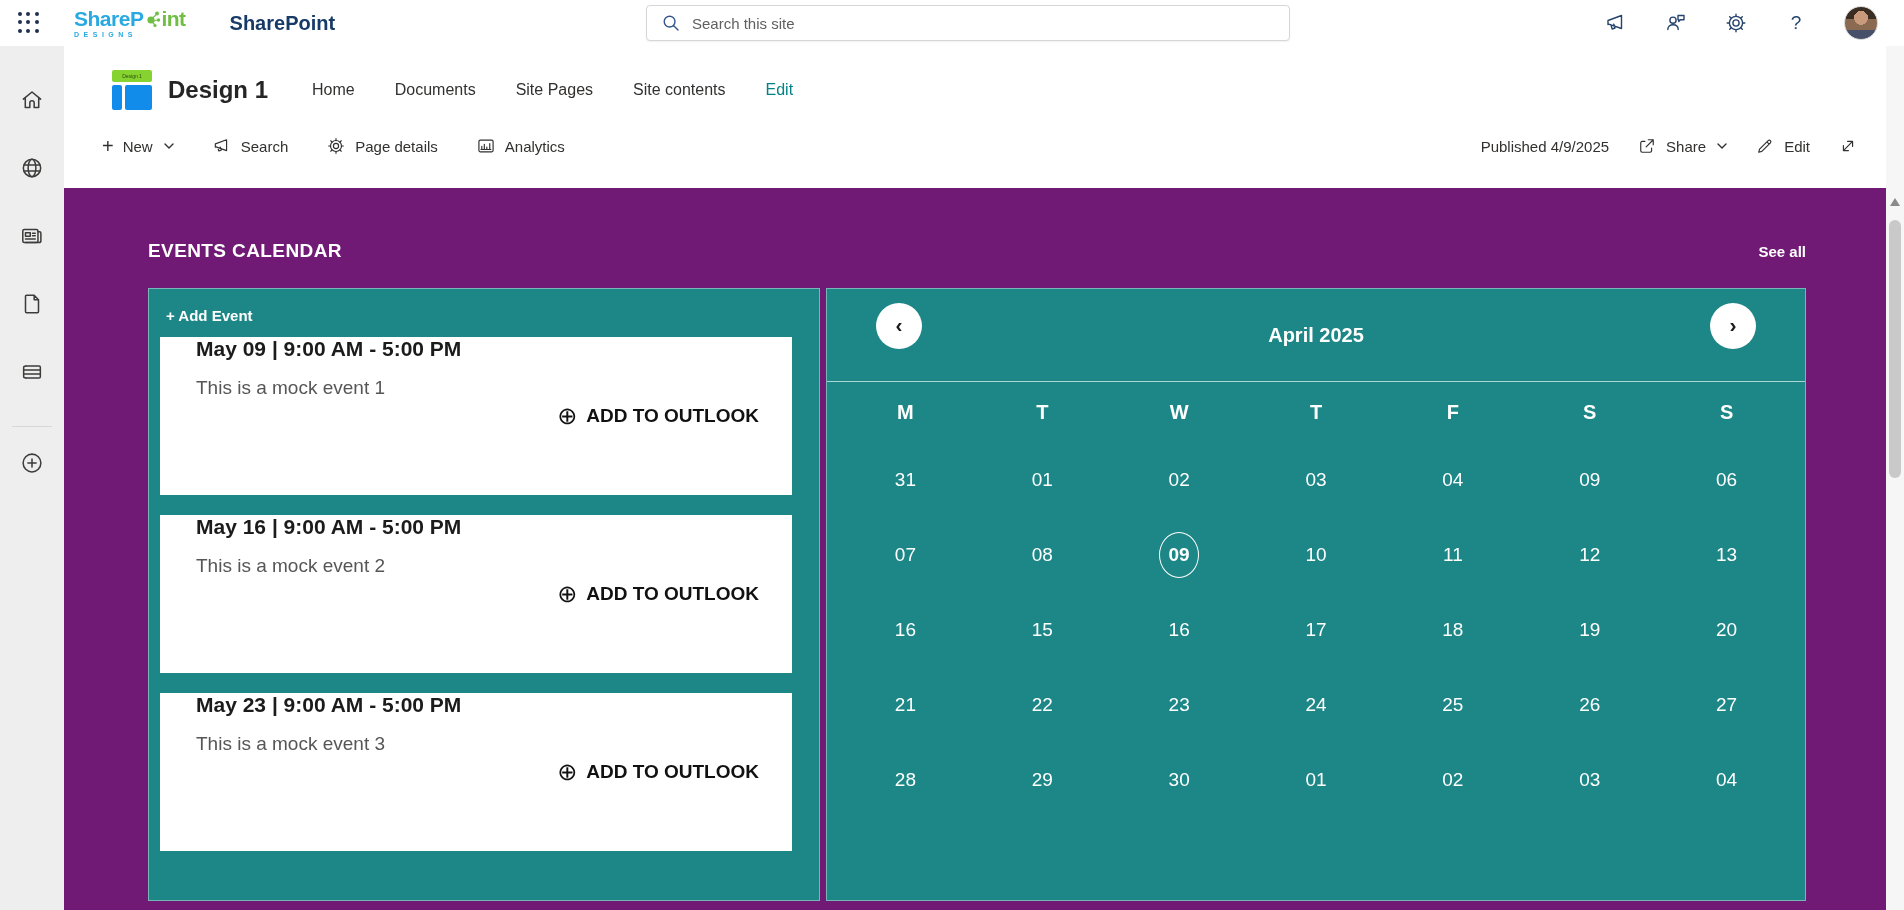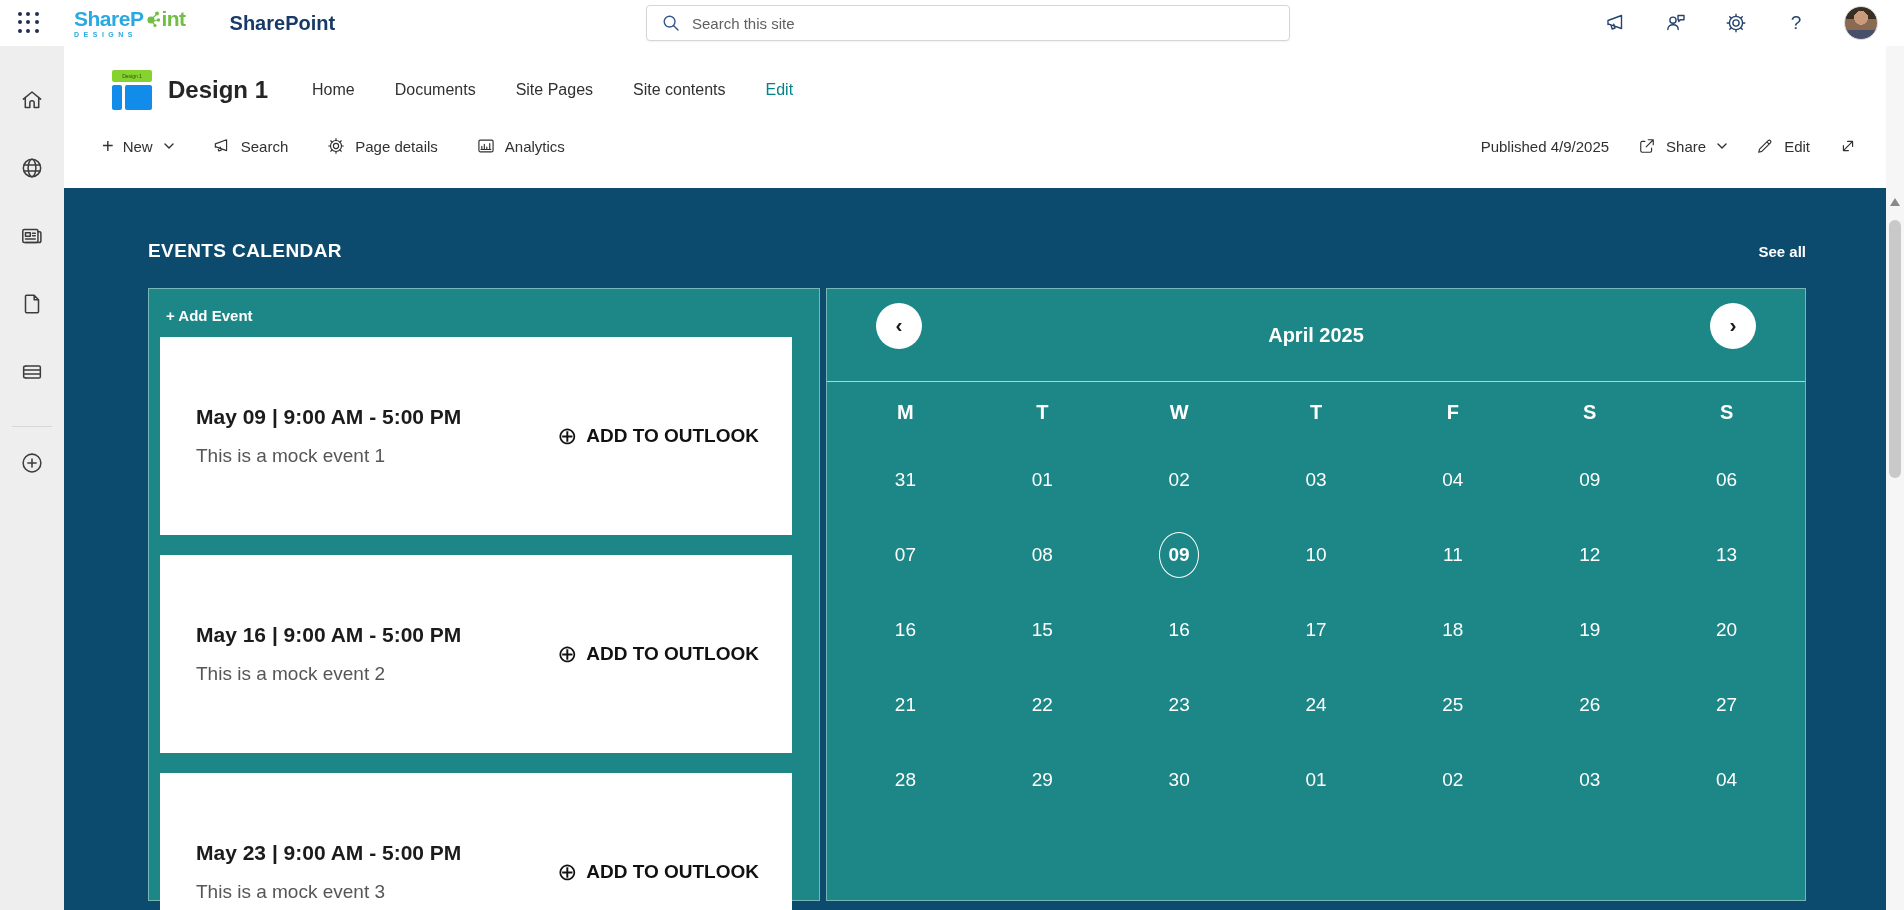--- a/index.html
+++ b/index.html
@@ -62,32 +62,32 @@
              padding:0 28px 0 38px; font-size:15px; color:#323130; }
   .tb-left { display:flex; align-items:center; gap:38px; }
   .tb-right { margin-left:auto; display:flex; align-items:center; gap:28px; }
   .tb-item { display:flex; align-items:center; gap:9px; cursor:pointer; white-space:nowrap; }
   .plus-glyph { font-size:20px; font-weight:400; line-height:1; }
   .chev { margin-left:2px; }
   .published { color:#323130; cursor:default; }
   .white-gap { height:18px; background:#fff; }
 
   
-  .webpart { flex:1; background:#0c4a6e; padding:52px 80px 0 84px; color:#fff; }
+  .webpart { flex:1; background:#701a75; padding:52px 80px 0 84px; color:#fff; }
   .wp-head { display:flex; justify-content:space-between; align-items:baseline; }
   .wp-title { font-size:19px; font-weight:700; letter-spacing:.4px; }
   .see-all { font-size:15px; font-weight:700; cursor:pointer; }
   .panels { display:flex; gap:6px; margin-top:26px; height:613px; }
 
   .events-panel { width:672px; background:#1d8686; border:1px solid rgba(255,255,255,.4);
                   padding:18px 27px 0 11px; }
   .add-event { margin-left:6px; font-size:15px; font-weight:600; cursor:pointer; display:inline-block; }
   .cards { margin-top:12px; }
-  .event-card { background:#fff; height:198px; margin-bottom:20px; display:flex;
-                align-items:center; justify-content:space-between; padding:0 33px 0 36px; }
+  .event-card { background:#fff; height:158px; margin-bottom:20px; display:flex;
+                justify-content:space-between; padding:0 33px 0 36px; }
   .ev-when { font-size:21px; font-weight:700; color:#1b1b1b; margin-bottom:16px; }
   .ev-desc { font-size:19px; color:#565656; }
   .ev-btn { display:flex; align-items:center; gap:9px; font-size:19px; font-weight:700;
             color:#111; cursor:pointer; white-space:nowrap; }
   .oplus { font-size:24px; font-weight:400; line-height:1; }
 
   .calendar-panel { flex:1; background:#1d8686; border:1px solid rgba(255,255,255,.4); }
   .cal-head { height:93px; position:relative; display:flex; align-items:center;
               justify-content:center; border-bottom:1px solid rgba(255,255,255,.65); }
   .cal-nav { position:absolute; top:14px; width:46px; height:46px; border-radius:50%;

